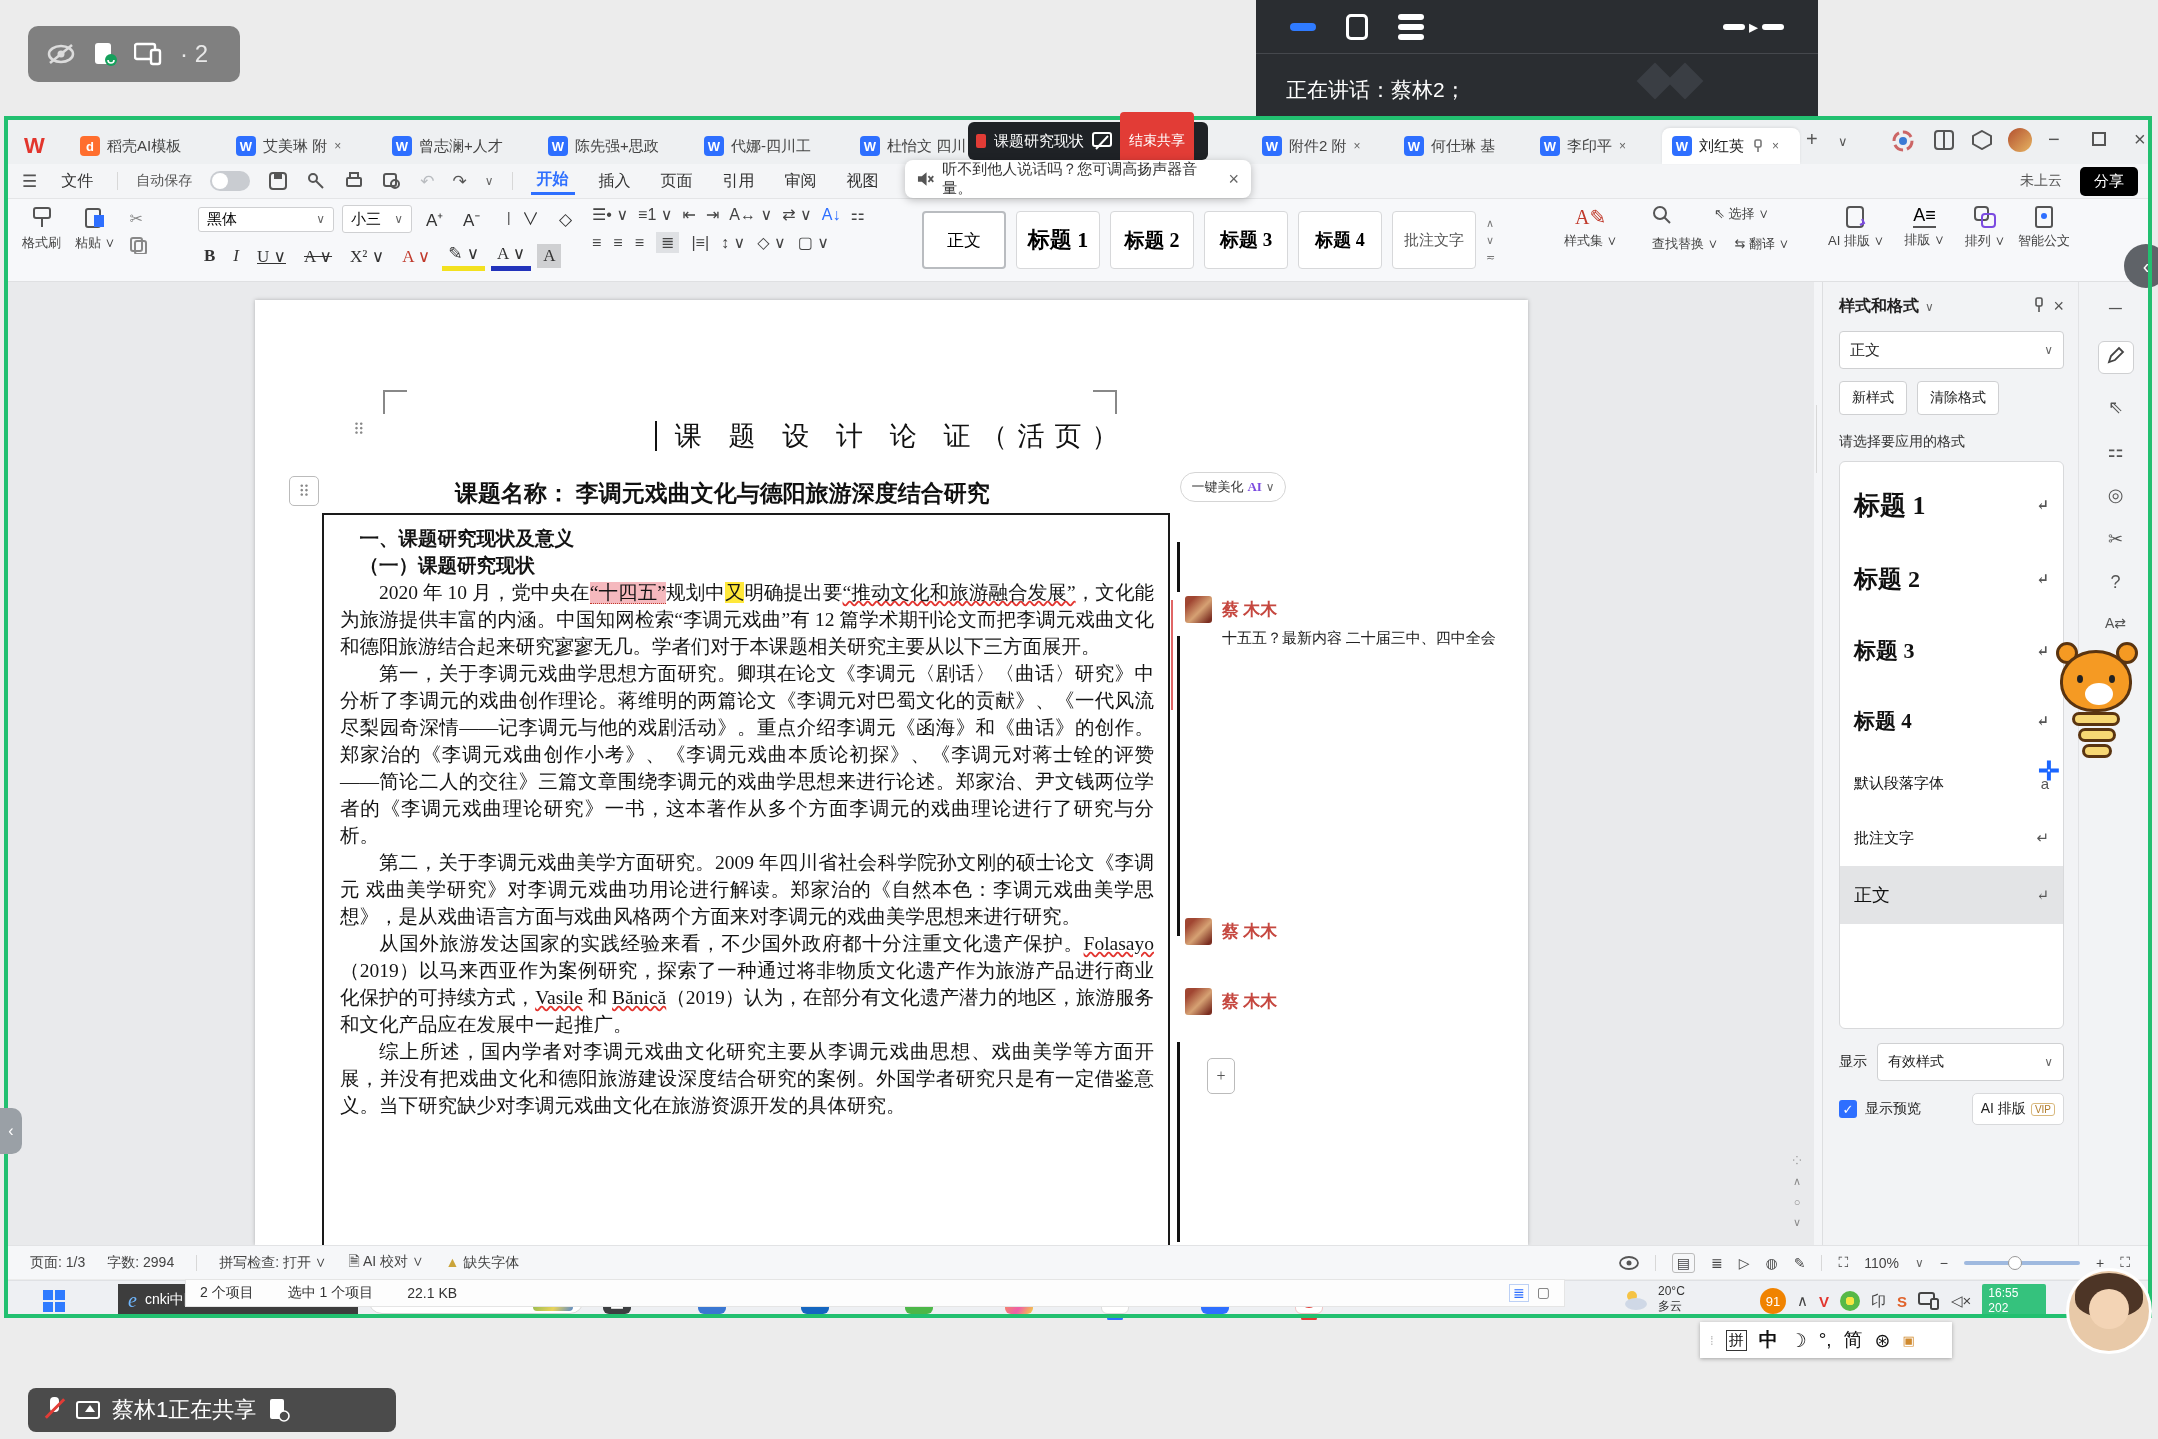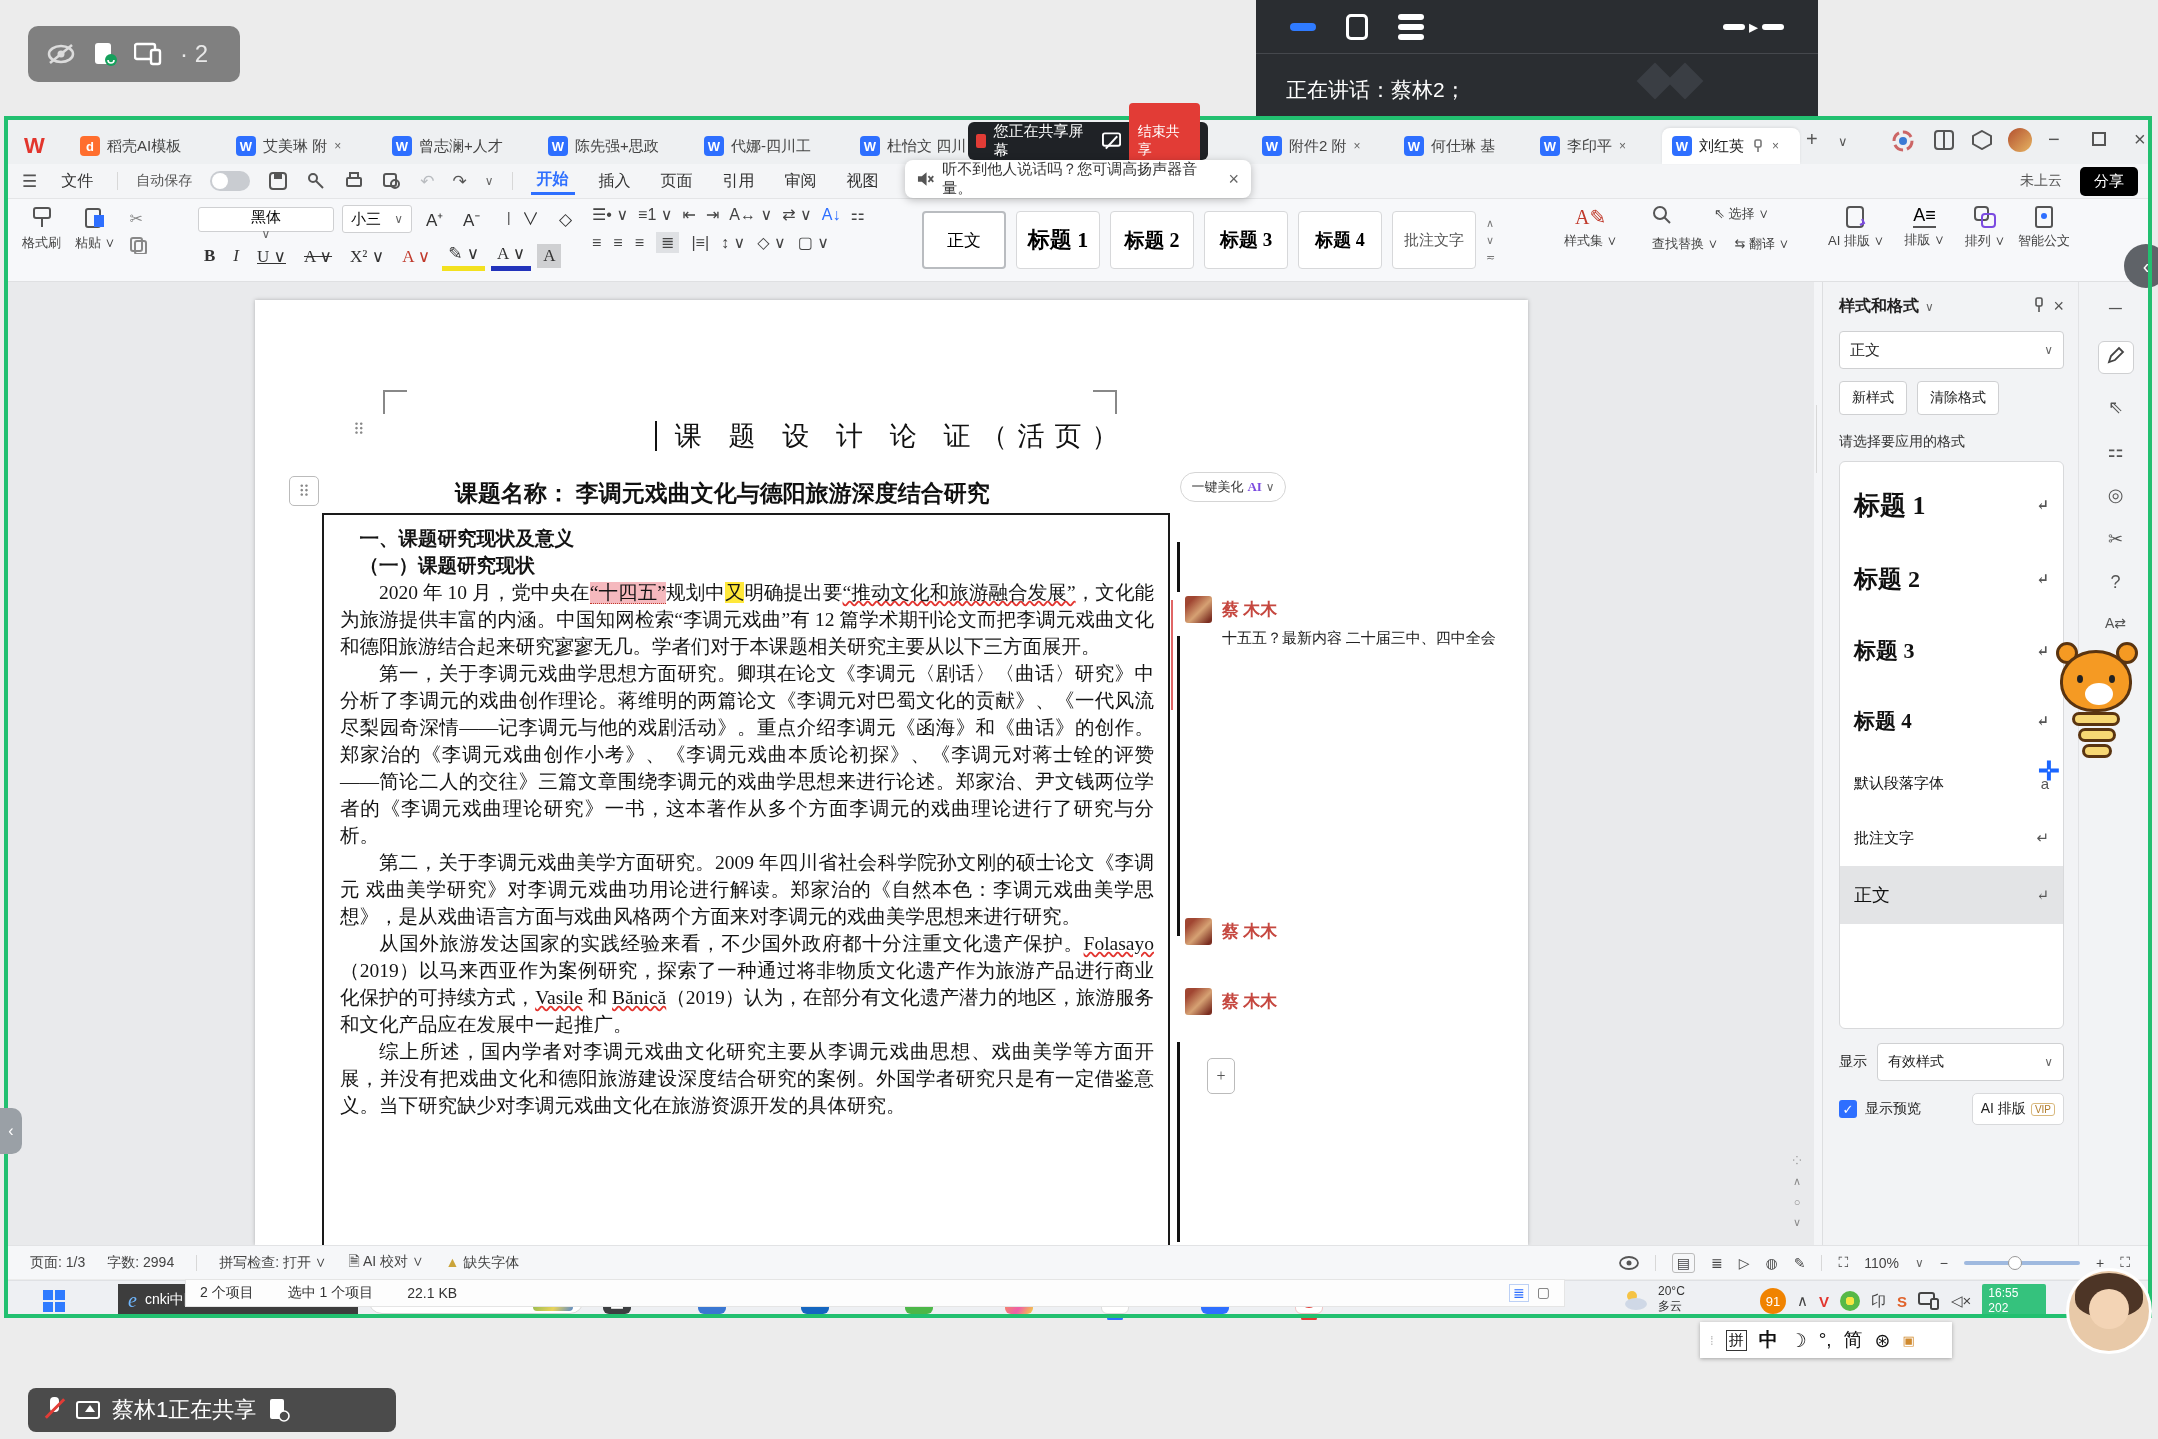--- a/index.html
+++ b/index.html
@@ -383,21 +383,21 @@
       <svg width="18" height="18" viewBox="0 0 18 18">
           <rect x="2" y="2" width="11" height="13" rx="2" fill="none" stroke="#888" stroke-width="2"></rect>
           <rect x="6" y="5" width="11" height="13" rx="2" fill="none" stroke="#888" stroke-width="2"></rect>
         </svg>
     </div>
   </div>
   <div class="vdiv abs" style="left:176px; top:206px; height:68px;"></div>
 
   <div class="rgroup" style="left:190px; flex-direction:column; gap:8px;">
     <div style="display:flex; gap:8px; align-items:center;">
-      <div style="width:136px; height:25px; border:1px solid #cfd0d2; background:#fff; border-radius:3px; display:flex; align-items:center; justify-content:space-between; padding:0 8px; font-size:15px;flex-direction:column;">
+      <div style="width:136px; height:25px; border:1px solid #cfd0d2; background:#fff; border-radius:3px; display:flex; align-items:center; justify-content:space-between; padding:0 8px; font-size:15px;">
           <span>黑体</span>
           <span class="car">∨</span>
         </div>
       <div style="width:70px; height:28px; border:1px solid #cfd0d2; background:#fff; border-radius:3px; display:flex; align-items:center; justify-content:space-between; padding:0 8px; font-size:15px;">
           <span>小三</span>
           <span class="car">∨</span>
         </div>
       <span class="ficon">A⁺</span>
       <span class="ficon">A⁻</span>
       <span class="ficon">㆐ ∨</span>
@@ -518,21 +518,21 @@
           <circle cx="12" cy="11" r="3" fill="#2e6fff"></circle>
         </svg>
       <span class="rlabel">智能公文</span>
     </div>
   </div>
 </div>
 <div class="abs collapse-circ">‹</div>
 
 <div class="abs share-banner">
   <span class="spk-red"></span>
-  <span>您正在共享屏幕</span>
+  <span>课题研究现状</span>
   <svg width="20" height="18" viewBox="0 0 20 18">
       <rect x="1" y="1" width="18" height="13" rx="2" fill="none" stroke="#fff" stroke-width="2"></rect>
       <line x1="4" y1="17" x2="16" y2="4" stroke="#fff" stroke-width="2"></line>
     </svg>
   <span class="end-share">结束共享</span>
 </div>
 <div class="abs audio-tip">
   <svg width="18" height="16" viewBox="0 0 18 16">
       <path d="M1 5h4l5-4v14l-5-4H1z" fill="#555"></path>
       <line x1="12" y1="5" x2="17" y2="11" stroke="#555" stroke-width="1.8"></line>

